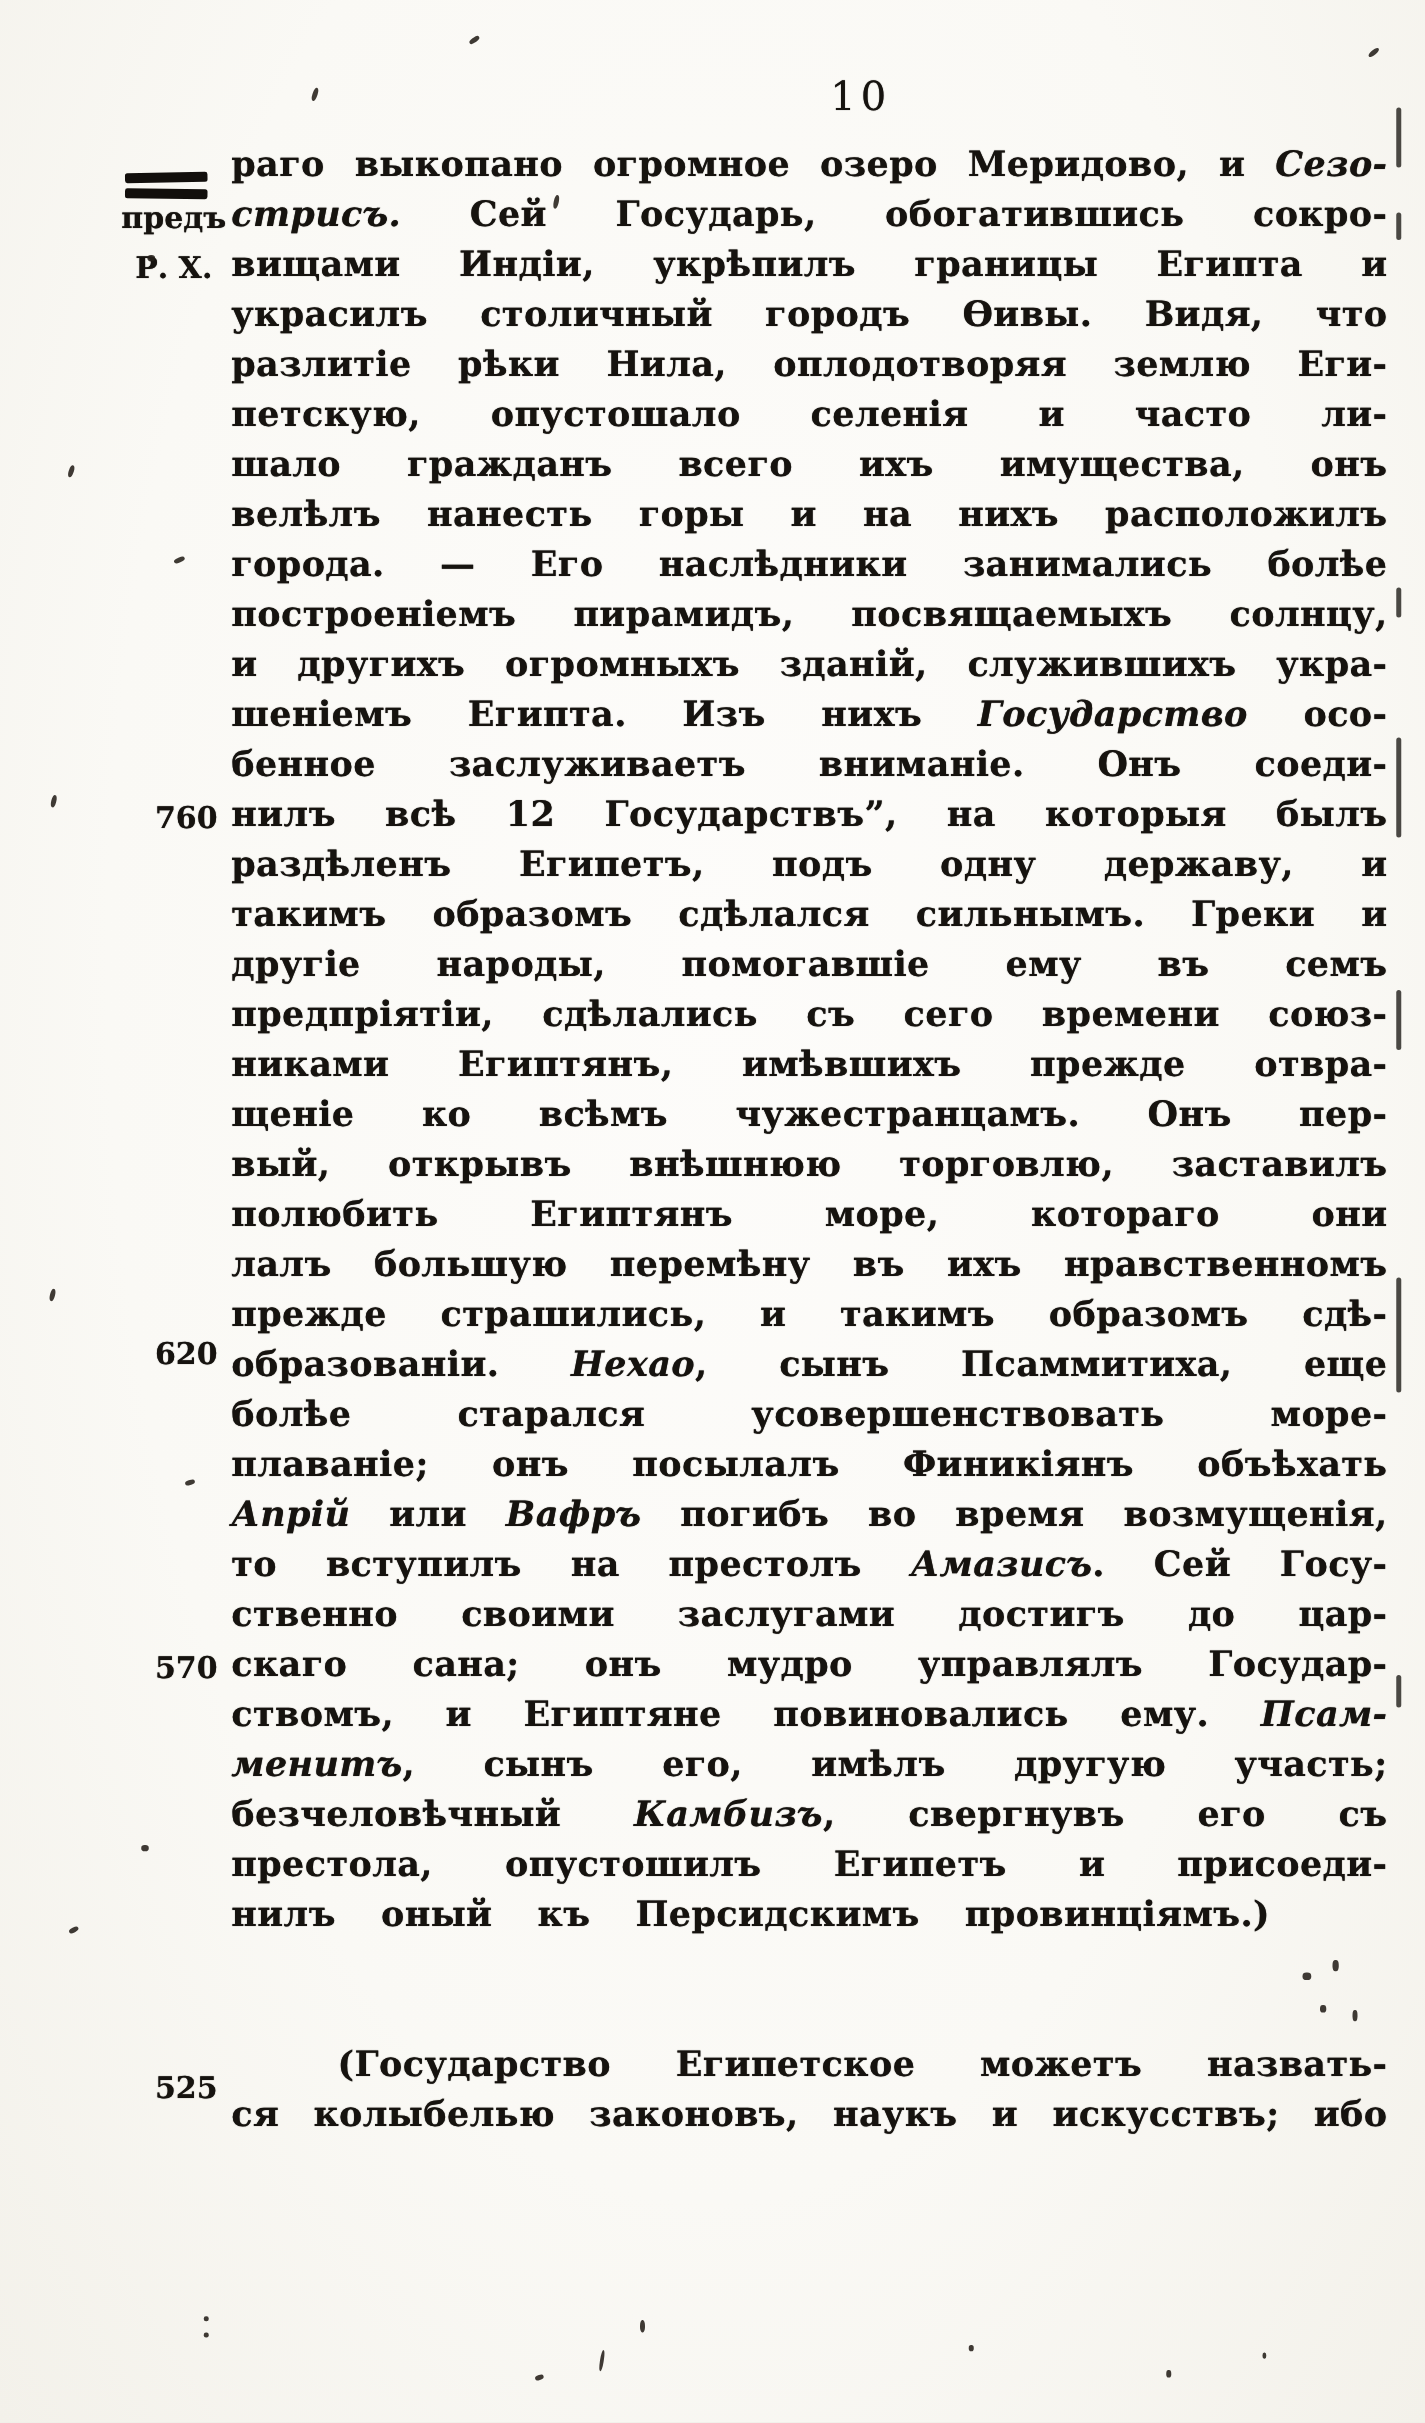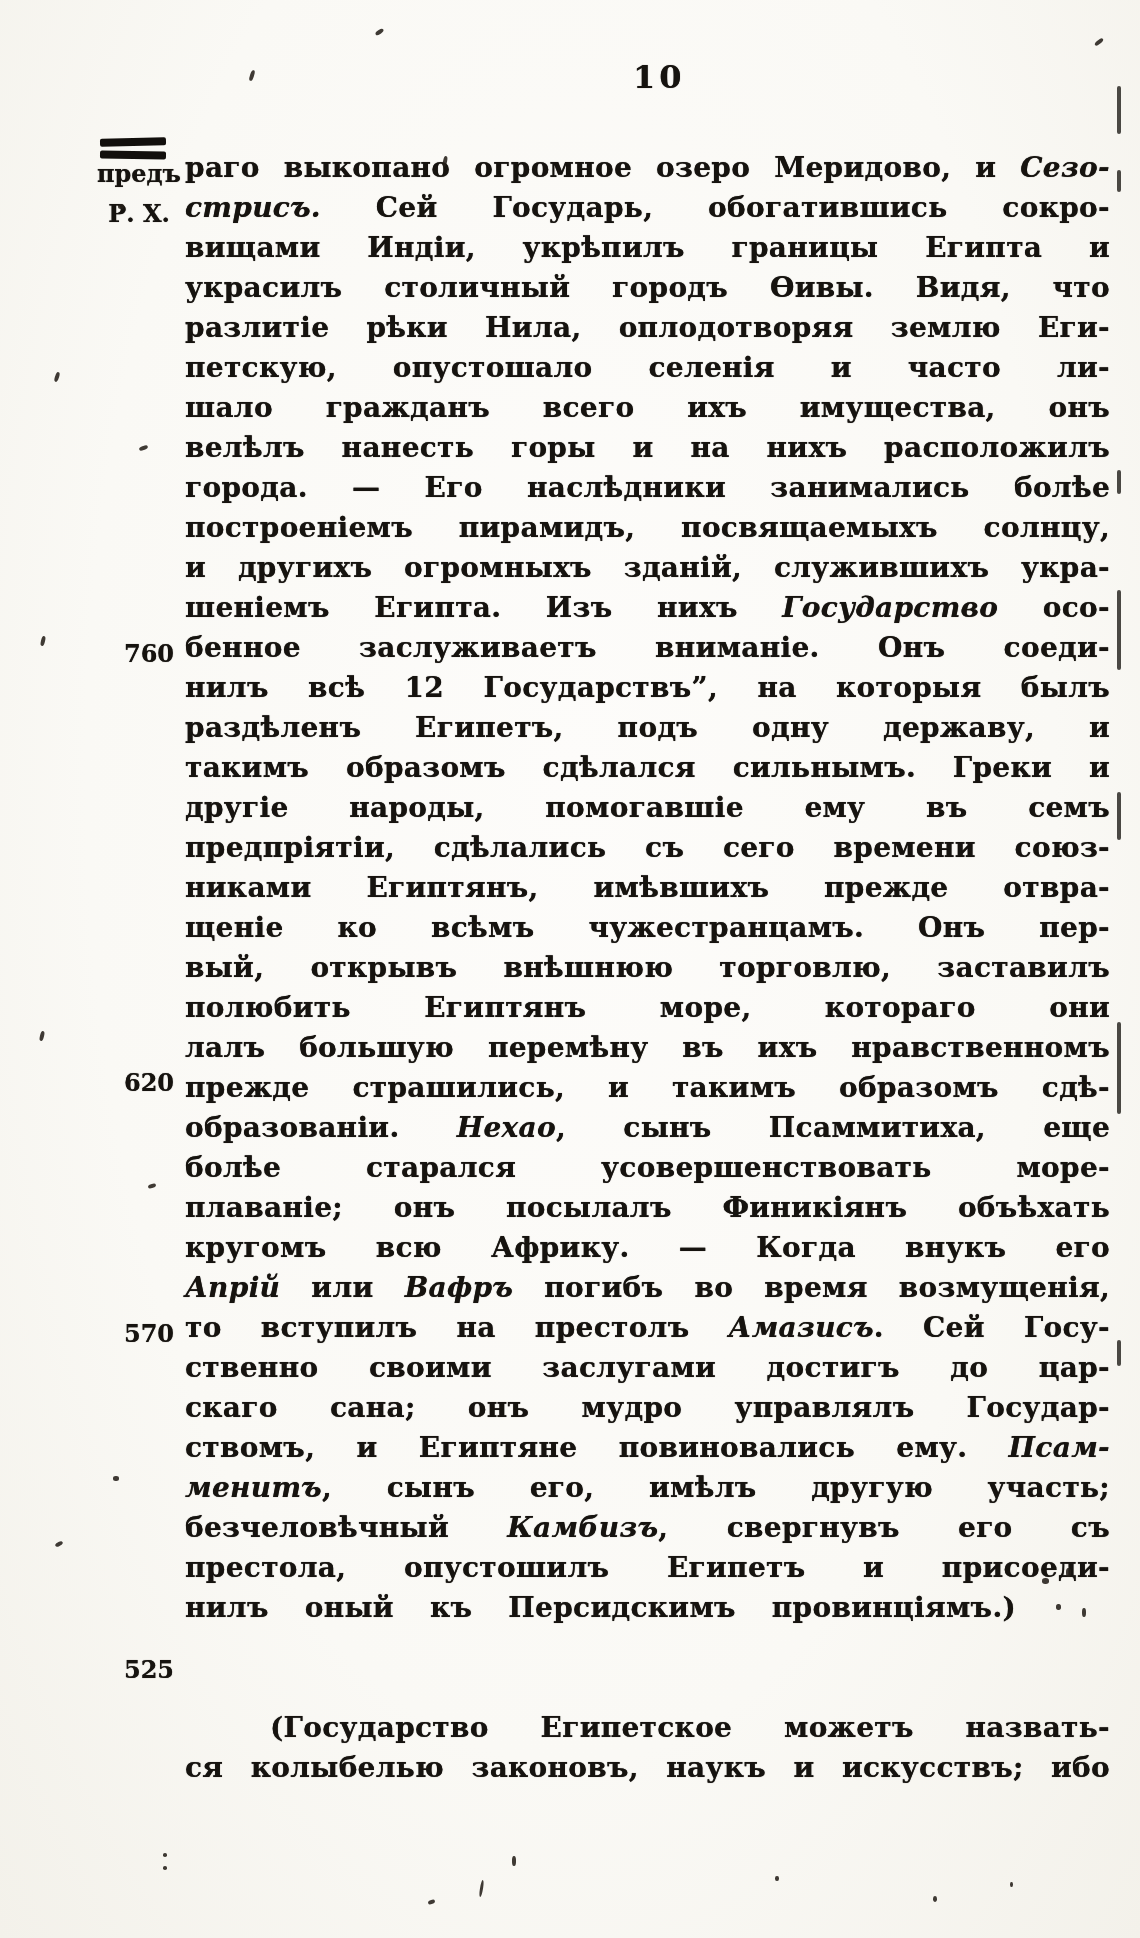--- a/index.html
+++ b/index.html
@@ -8,25 +8,25 @@
     width:1140px; height:1938px;
     margin:0 auto;
     background:#fbfaf7;
     background-image: radial-gradient(ellipse at 50% 40%, #fdfcfa 0%, #faf9f5 60%, #f3f1ea 100%);
     font-family:"DejaVu Serif","Liberation Serif",serif;
     color:#16130f;
     overflow:hidden;
   }
   .page-number {
     position:absolute; top:58px; left:633px; width:80px;
-    font-size:32px; font-weight:700; letter-spacing:4px; text-align:left;
+    font-size:32px; font-weight:400; letter-spacing:4px; text-align:right;
     color:#16130f;
   }
   .text-block {
-    position:absolute; left:185px; top:112px; width:925px;margin-top:36px;
+    position:absolute; left:185px; top:112px; width:925px;
   }
   .line {
     height:40px; line-height:40px;
     font-size:28px; font-weight:700;
     letter-spacing:0.3px;
     text-align:justify; text-align-last:justify;
     white-space:nowrap; 
   }
   .line { white-space:normal; }
   .line .it { font-style:italic; }
@@ -95,21 +95,20 @@
       <div class="line"><span>предпріятіи, сдѣлались съ сего времени союз-</span></div>
       <div class="line"><span>никами Египтянъ, имѣвшихъ прежде отвра-</span></div>
       <div class="line"><span>щеніе ко всѣмъ чужестранцамъ. Онъ пер-</span></div>
       <div class="line"><span>вый, открывъ внѣшнюю торговлю, заставилъ</span></div>
       <div class="line"><span>полюбить Египтянъ море, котораго они</span></div>
       <div class="line"><span>лалъ большую перемѣну въ ихъ нравственномъ</span></div>
       <div class="line"><span>прежде страшились, и такимъ образомъ сдѣ-</span></div>
       <div class="line"><span>образованіи. </span><span class="it">Нехао</span><span>, сынъ Псаммитиха, еще</span></div>
       <div class="line"><span>болѣе старался усовершенствовать море-</span></div>
       <div class="line"><span>плаваніе; онъ посылалъ Финикіянъ объѣхать</span></div>
-      <div class="line"><span>кругомъ всю Африку. — Когда внукъ его</span></div>
       <div class="line"><span class="it">Апрій</span><span> или </span><span class="it">Вафръ</span><span> погибъ во время возмущенія,</span></div>
       <div class="line"><span>то вступилъ на престолъ </span><span class="it">Амазисъ</span><span>. Сей Госу-</span></div>
       <div class="line"><span>ственно своими заслугами достигъ до цар-</span></div>
       <div class="line"><span>скаго сана; онъ мудро управлялъ Государ-</span></div>
       <div class="line"><span>ствомъ, и Египтяне повиновались ему. </span><span class="it">Псам-</span></div>
       <div class="line"><span class="it">менитъ</span><span>, сынъ его, имѣлъ другую участь;</span></div>
       <div class="line"><span>безчеловѣчный </span><span class="it">Камбизъ</span><span>, свергнувъ его съ</span></div>
       <div class="line"><span>престола, опустошилъ Египетъ и присоеди-</span></div>
       <div class="line semi"><span>нилъ оный къ Персидскимъ провинціямъ.)</span></div>
       <div class="gap" style="height: 80px;"></div>

